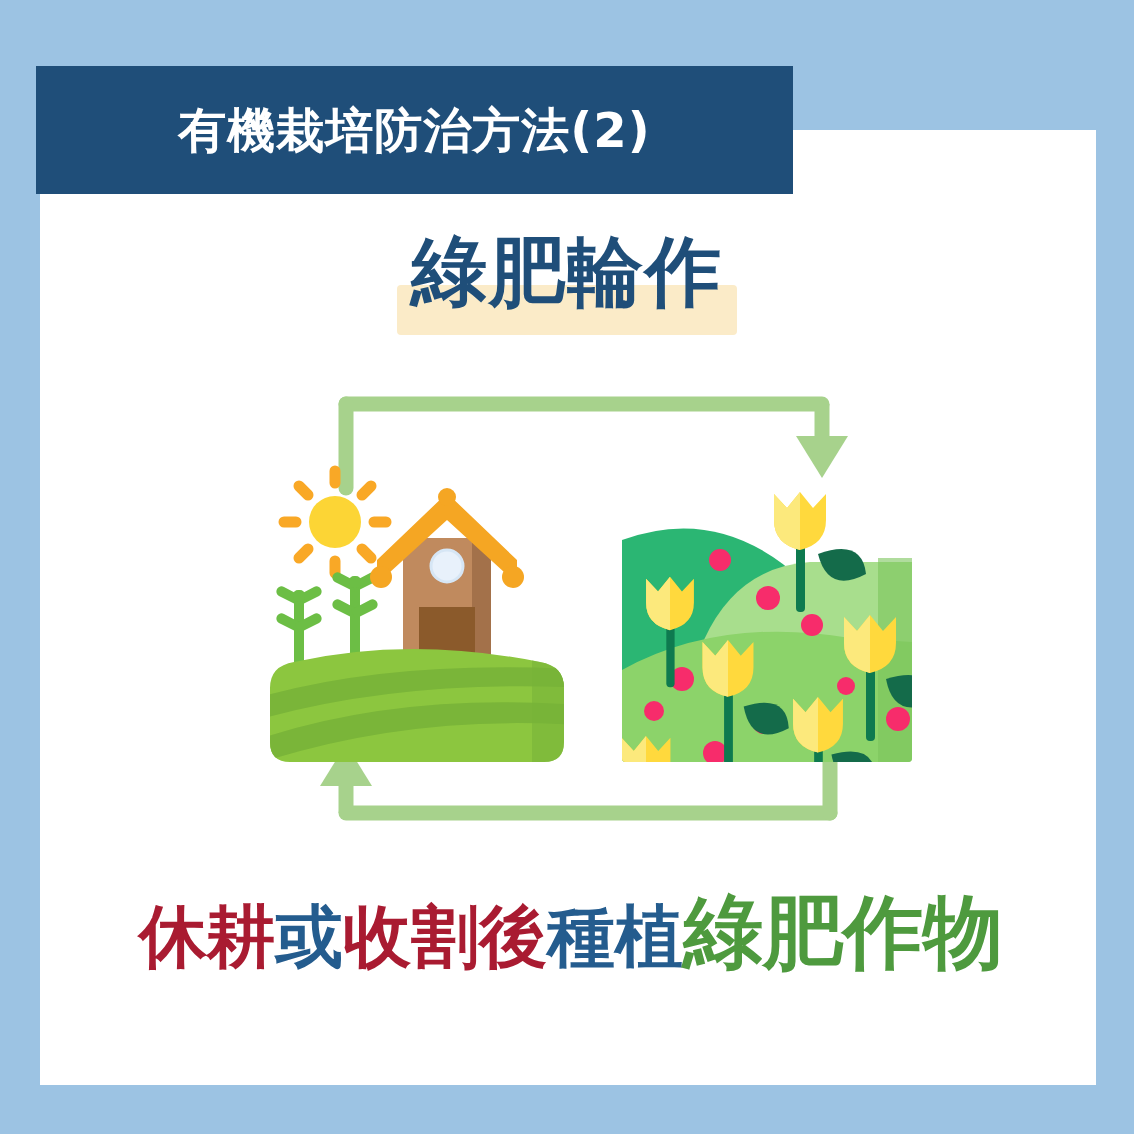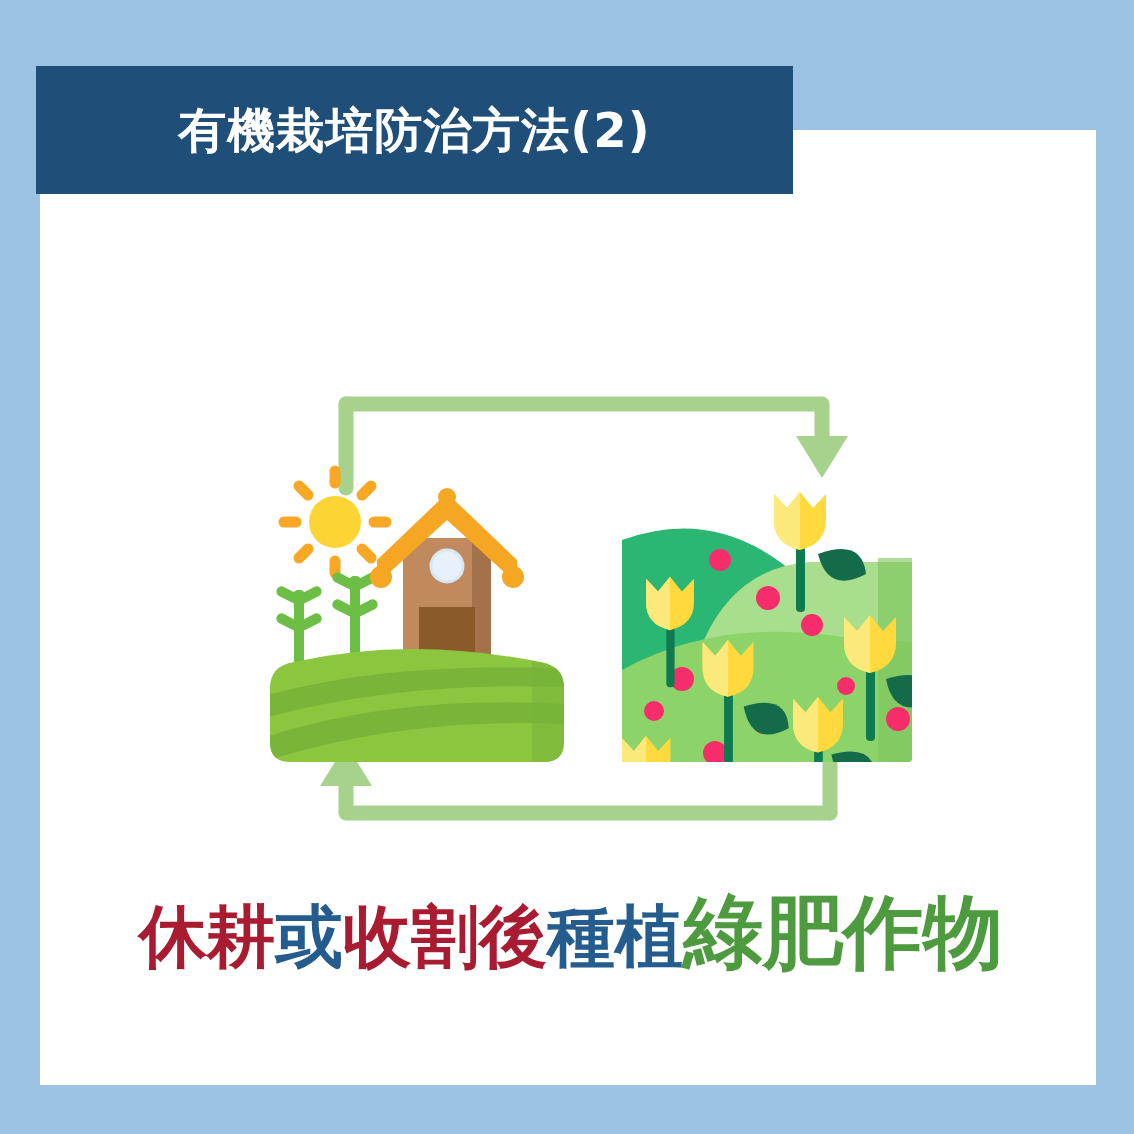--- a/index.html
+++ b/index.html
@@ -126,20 +126,26 @@
 <body>
 
 <div id="poster">
 
   <div class="card"></div>
 
   <div class="banner">
     <span class="banner-title">有機栽培防治方法(2)</span>
   </div>
 
+  <div class="subtitle-wrap">
+    <span class="subtitle-inner">
+      <span class="subtitle-highlight"></span>
+      <span class="subtitle-text">綠肥輪作</span>
+    </span>
+  </div>
 
   <div class="stage">
     <svg width="680" height="490" viewBox="0 0 680 490" xmlns="http://www.w3.org/2000/svg">
 
       <g>
         <path d="M 96 34
                  L 572 34" fill="none" stroke="#A7D28C" stroke-width="15" stroke-linecap="round"></path>
         <path d="M 96 34 L 96 118" fill="none" stroke="#A7D28C" stroke-width="15" stroke-linecap="round"></path>
         <path d="M 572 34 L 572 74" fill="none" stroke="#A7D28C" stroke-width="15" stroke-linecap="butt"></path>
         <polygon points="572,108 546,66 598,66" fill="#A7D28C"></polygon>

